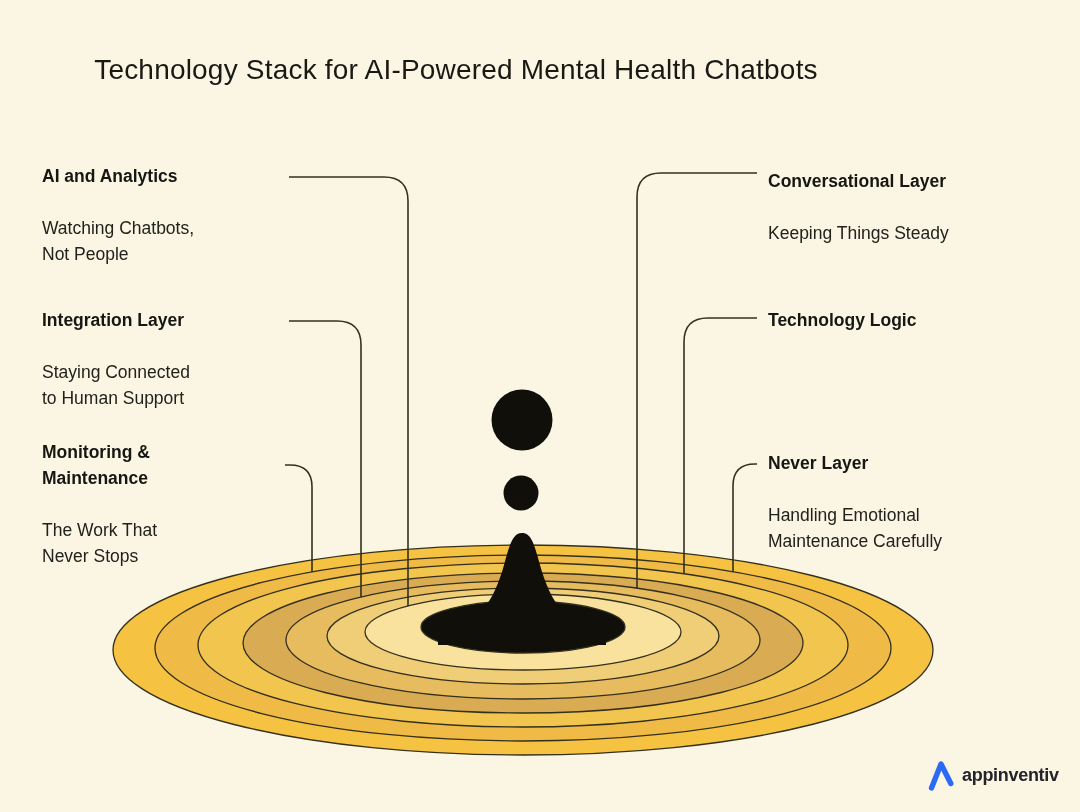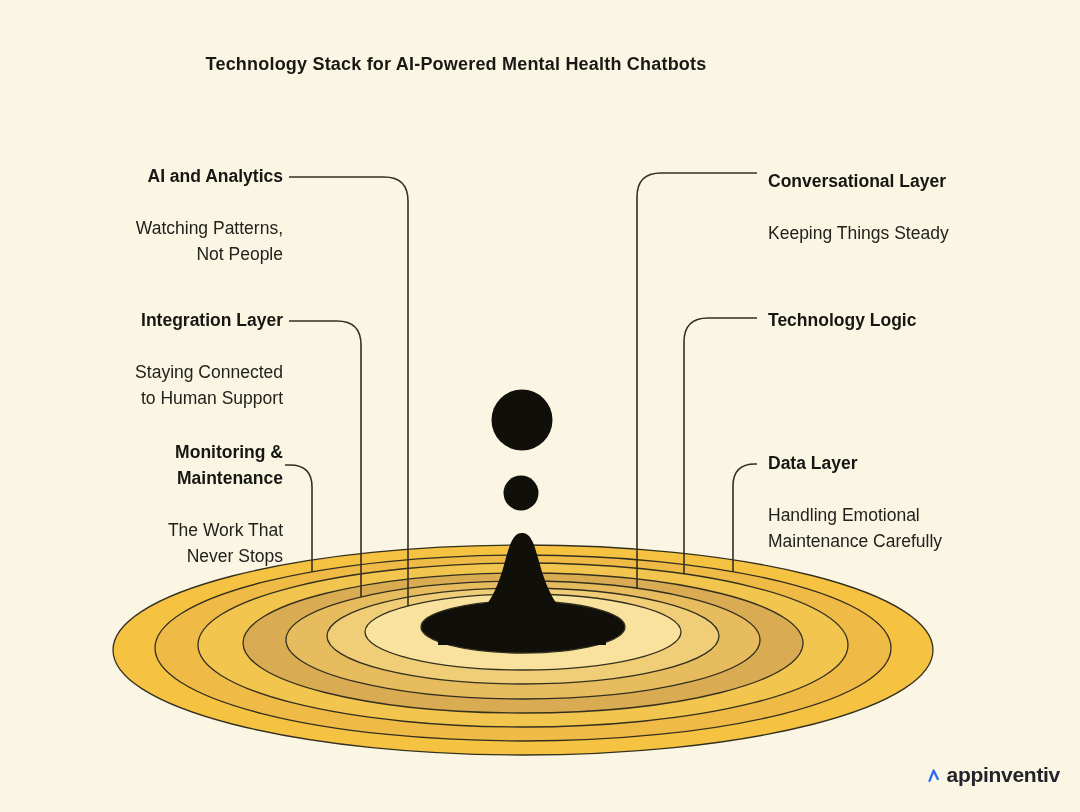--- a/index.html
+++ b/index.html
@@ -14,47 +14,47 @@
   html,body{margin:0;padding:0;}
   body{
     width:1080px;height:812px;position:relative;overflow:hidden;
     background:var(--bg);
     font-family:"Liberation Sans","DejaVu Sans",sans-serif;
     color:var(--text);
   }
   .stage{position:absolute;inset:0;}
   .page-title{
     position:absolute;top:54px;left:0;width:912px;
-    text-align:center;font-size:18px;font-weight:700;
+    text-align:center;font-size:28px;font-weight:400;
     letter-spacing:.2px;color:var(--title);
   }
   .label{
     position:absolute;font-size:17.5px;line-height:26px;
     white-space:pre-line;
   }
   .label .heading{font-weight:700;color:#161612;white-space:pre-line;}
   .label .desc{font-weight:400;color:var(--text);white-space:pre-line;}
-  .label-left{left:30px;width:253px;text-align:right;}
+  .label-left{left:42px;width:253px;}
   .label-right{left:768px;width:270px;text-align:left;}
   #label-ai{top:137px;}
   #label-integration{top:281px;}
   #label-monitoring{top:413px;}
   #label-conversational{top:142px;}
   #label-application{top:281px;}
   #label-data{top:424px;}
   svg.scene{position:absolute;left:0;top:0;}
   .ring{stroke:var(--line);stroke-width:1.3;}
   .ink{fill:var(--ink);}
   .connector{fill:none;stroke:var(--line);stroke-width:1.6;}
   .logo{
     position:absolute;left:928px;top:757px;width:132px;height:36px;
     display:flex;align-items:center;gap:7px;
   }
   .logo-word{
-    font-size:21px;font-weight:700;letter-spacing:-0.3px;
+    font-size:18px;font-weight:700;letter-spacing:-0.3px;
     color:var(--logo-text);
   }
 </style>
 </head>
 <body>
 
 <div class="stage">
 
   <div class="page-title">Technology Stack for AI-Powered Mental Health Chatbots</div>
 
@@ -83,21 +83,21 @@
     <path class="connector" d="M 289 177 L 384 177 Q 408 177 408 201 L 408 606"></path>
     <path class="connector" d="M 289 321 L 337 321 Q 361 321 361 345 L 361 597"></path>
     <path class="connector" d="M 285 465 L 290 465 Q 312 465 312 487 L 312 572"></path>
     <path class="connector" d="M 757 173 L 661 173 Q 637 173 637 197 L 637 588"></path>
     <path class="connector" d="M 757 318 L 708 318 Q 684 318 684 342 L 684 574"></path>
     <path class="connector" d="M 757 464 L 755 464 Q 733 464 733 486 L 733 572"></path>
   </svg>
 
   <div class="label label-left" id="label-ai">
     <div class="heading">AI and Analytics</div>
-    <div class="desc">Watching Patterns,
+    <div class="desc">Watching Chatbots,
 Not People</div>
   </div>
   <div class="label label-left" id="label-monitoring">
     <div class="heading">Monitoring &amp;
 Maintenance</div>
     <div class="desc">The Work That
 Never Stops</div>
   </div>
   <div class="label label-left" id="label-integration">
     <div class="heading">Integration Layer</div>
@@ -106,21 +106,21 @@
   </div>
 
   <div class="label label-right" id="label-conversational">
     <div class="heading">Conversational Layer</div>
     <div class="desc">Keeping Things Steady</div>
   </div>
   <div class="label label-right" id="label-application">
     <div class="heading">Technology Logic</div>
   </div>
   <div class="label label-right" id="label-data">
-    <div class="heading">Data Layer</div>
+    <div class="heading">Never Layer</div>
     <div class="desc">Handling Emotional
 Maintenance Carefully</div>
   </div>
 
   <div class="logo">
     <svg width="27" height="31" viewBox="0 0 27 31">
       <path id="logo-a-path" d="M3.5 28 L13 4 L22.8 23.5" fill="none" stroke="#2A6AF5" stroke-width="5.4" stroke-linecap="round" stroke-linejoin="round"></path>
     </svg>
     <span class="logo-word">appinventiv</span>
   </div>

